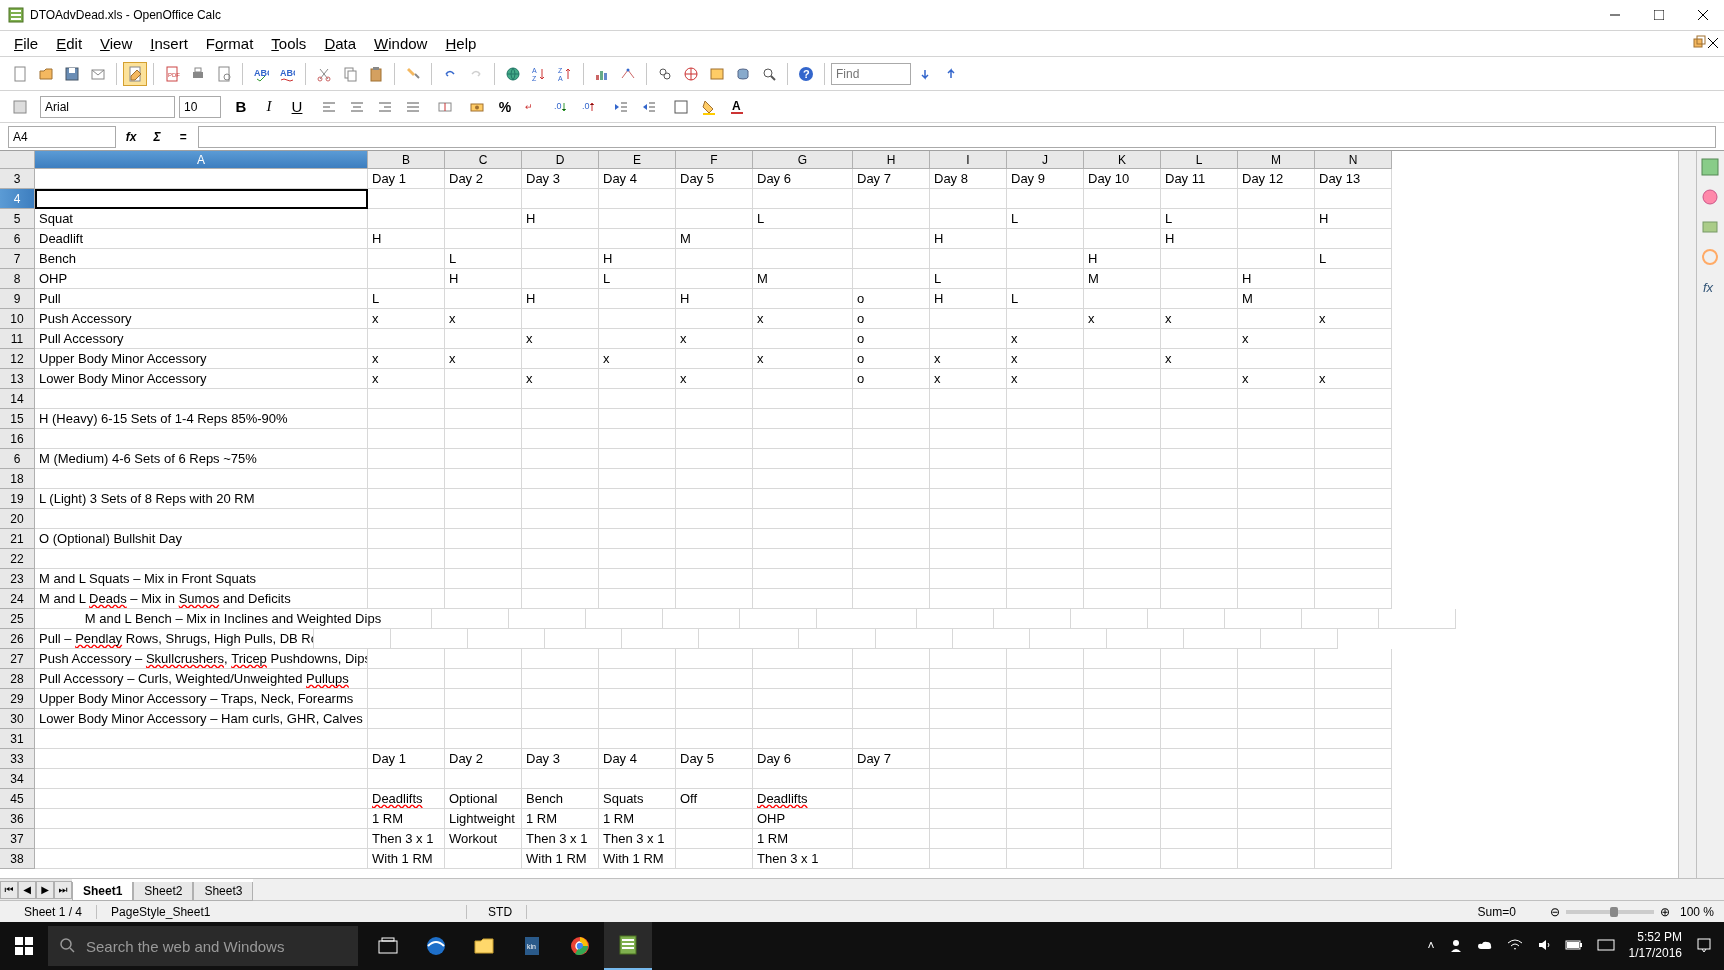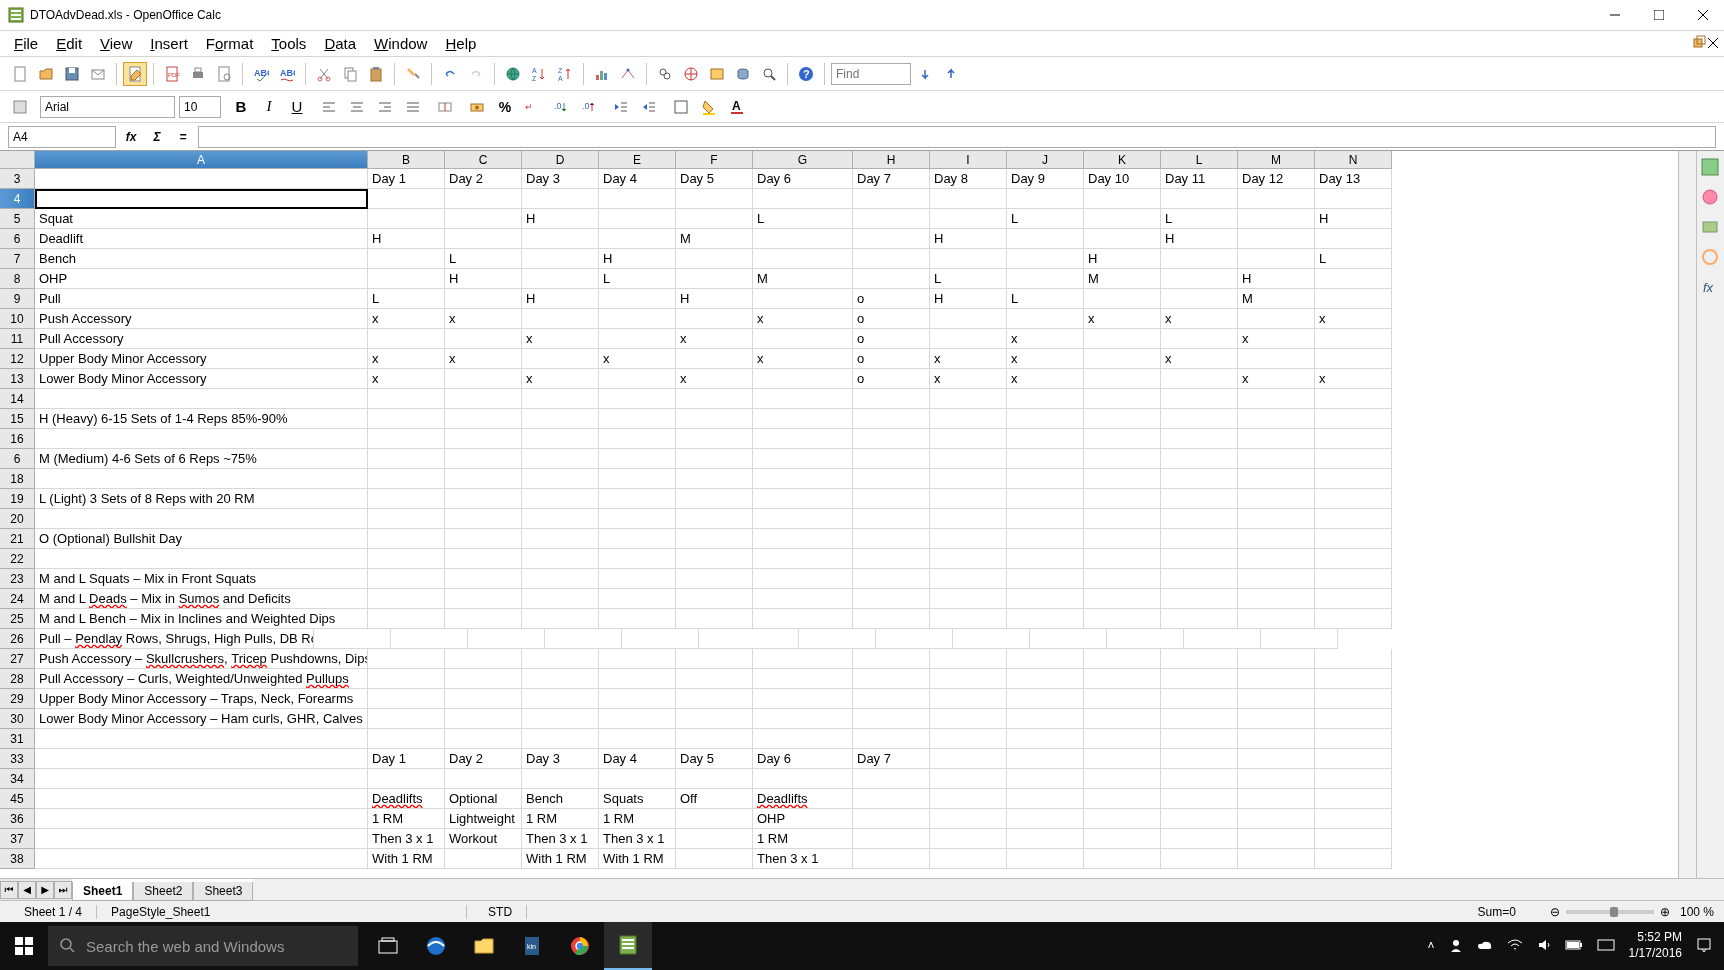--- a/index.html
+++ b/index.html
@@ -834,21 +834,21 @@
           <div class="cell" style="width: 77px;"></div>
           <div class="cell" style="width: 77px;"></div>
           <div class="cell" style="width: 77px;"></div>
           <div class="cell" style="width: 77px;"></div>
           <div class="cell" style="width: 77px;"></div>
           <div class="cell" style="width: 77px;"></div>
           <div class="cell" style="width: 77px;"></div>
         </div>
         <div class="row">
           <div class="rowhead">25</div>
-          <div class="cell" style="width: 333px;">M and L Bench – Mix in Inclines and Weighted Dips</div>
+          <div class="cell" style="width: 397px; text-align: center;">M and L Bench – Mix in Inclines and Weighted Dips</div>
           <div class="cell" style="width: 77px;"></div>
           <div class="cell" style="width: 77px;"></div>
           <div class="cell" style="width: 77px;"></div>
           <div class="cell" style="width: 77px;"></div>
           <div class="cell" style="width: 77px;"></div>
           <div class="cell" style="width: 100px;"></div>
           <div class="cell" style="width: 77px;"></div>
           <div class="cell" style="width: 77px;"></div>
           <div class="cell" style="width: 77px;"></div>
           <div class="cell" style="width: 77px;"></div>

